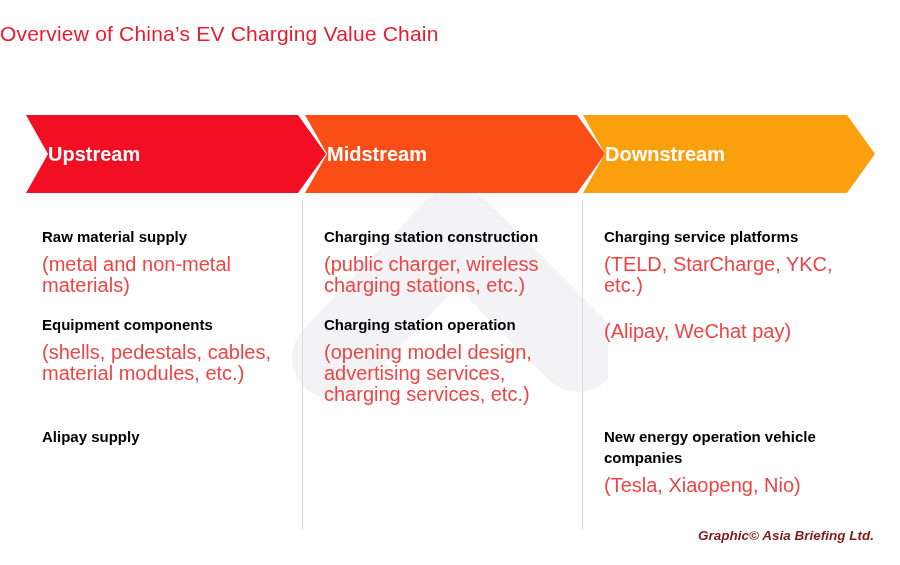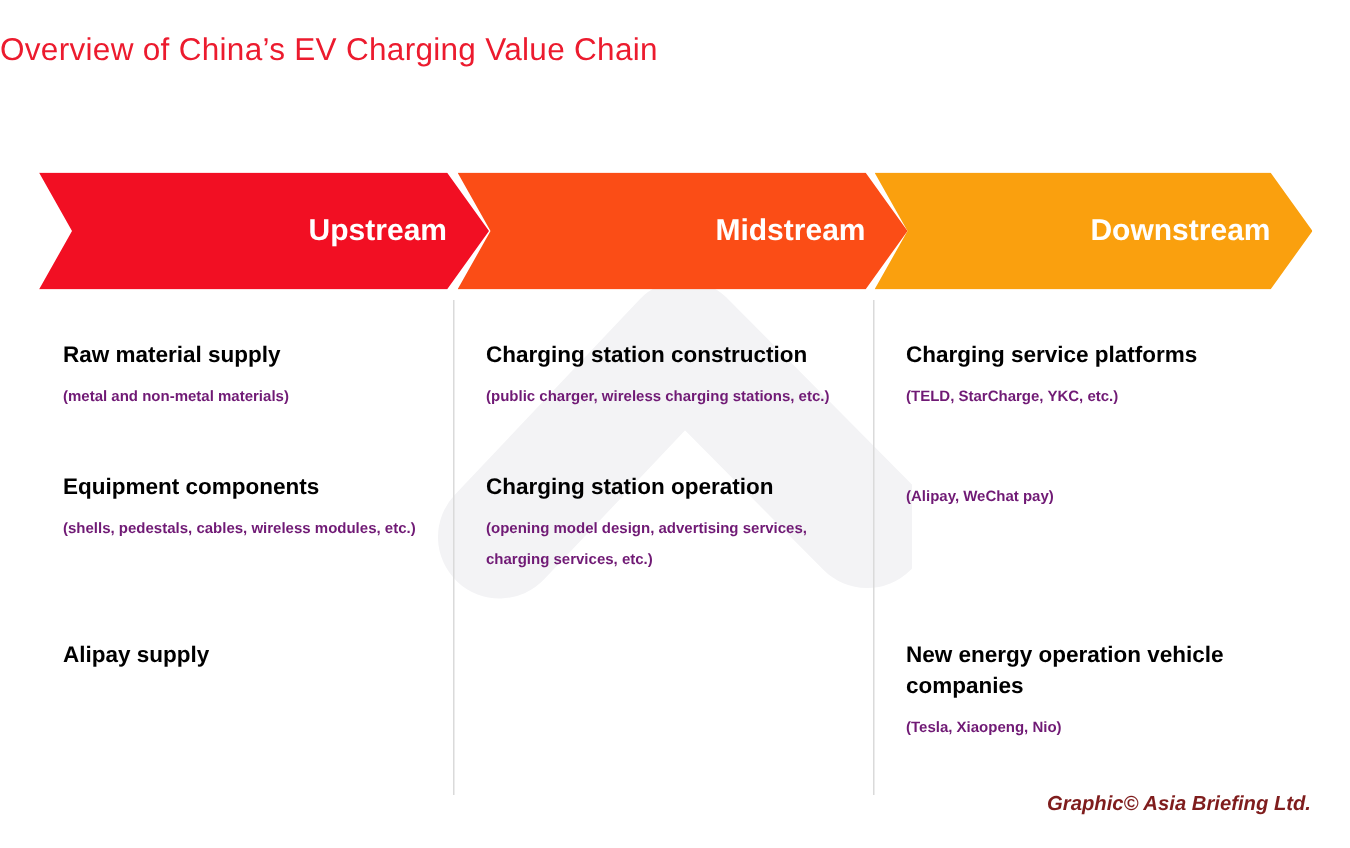--- a/index.html
+++ b/index.html
@@ -15,21 +15,21 @@
     position:absolute;left:0;top:22px;width:900px;
     text-align:left;
     font-size:21px;font-weight:400;letter-spacing:.2px;
   }
   
   .watermark{position:absolute;left:278px;top:183px;z-index:0;}
   
   .arrow-row{position:absolute;left:0;top:115px;width:900px;height:78px;z-index:2;}
   .chevron{
     position:absolute;top:0;height:78px;
-    display:flex;align-items:center;justify-content:flex-end;
+    display:flex;align-items:center;justify-content:flex-start;
     box-sizing:border-box;padding-left:22px;padding-right:28px;
     color:#ffffff;font-size:20px;font-weight:600;
     clip-path:polygon(0 0, calc(100% - 28px) 0, 100% 50%, calc(100% - 28px) 100%, 0 100%, 22px 50%);
   }
   .chevron.upstream{left:26px;width:300px;}
   .chevron.midstream{left:305px;width:300px;}
   .chevron.downstream{left:583px;width:292px;}
   
   .vdivider{position:absolute;top:200px;width:1px;height:330px;background:#dadada;z-index:1;}
   .vdivider.d1{left:302px;}
@@ -40,21 +40,21 @@
   .col.c2{left:324px;width:242px;}
   .col.c3{left:604px;width:242px;}
   .item{position:absolute;left:0;width:100%;}
   .item.r1{top:0;}
   .item.r2{top:88px;}
   .item.r3{top:200px;}
   .item-title{
     font-size:15px;font-weight:700;color:#000000;line-height:21px;margin:0;
   }
   .item-detail{
-    font-size:10px;font-weight:700;color:#701a75;line-height:21px;margin:7px 0 0 0;
+    font-size:20px;font-weight:400;color:#ef4444;line-height:21px;margin:7px 0 0 0;
   }
   
   .credit{
     position:absolute;right:26px;top:528px;
     font-size:13.5px;font-style:italic;font-weight:600;color:#7f1d1d;
   }
 </style>
 </head>
 <body>
 
@@ -81,21 +81,21 @@
     </div>
   </div>
 
   <div class="col c1">
     <div class="item r1">
       <p class="item-title">Raw material supply</p>
       <p class="item-detail">(metal and non-metal materials)</p>
     </div>
     <div class="item r2">
       <p class="item-title">Equipment components</p>
-      <p class="item-detail">(shells, pedestals, cables, wireless modules, etc.)</p>
+      <p class="item-detail">(shells, pedestals, cables, material modules, etc.)</p>
     </div>
     <div class="item r3">
       <p class="item-title">Alipay supply</p>
     </div>
   </div>
 
   <div class="col c2">
     <div class="item r1">
       <p class="item-title">Charging station construction</p>
       <p class="item-detail">(public charger, wireless charging stations, etc.)</p>

